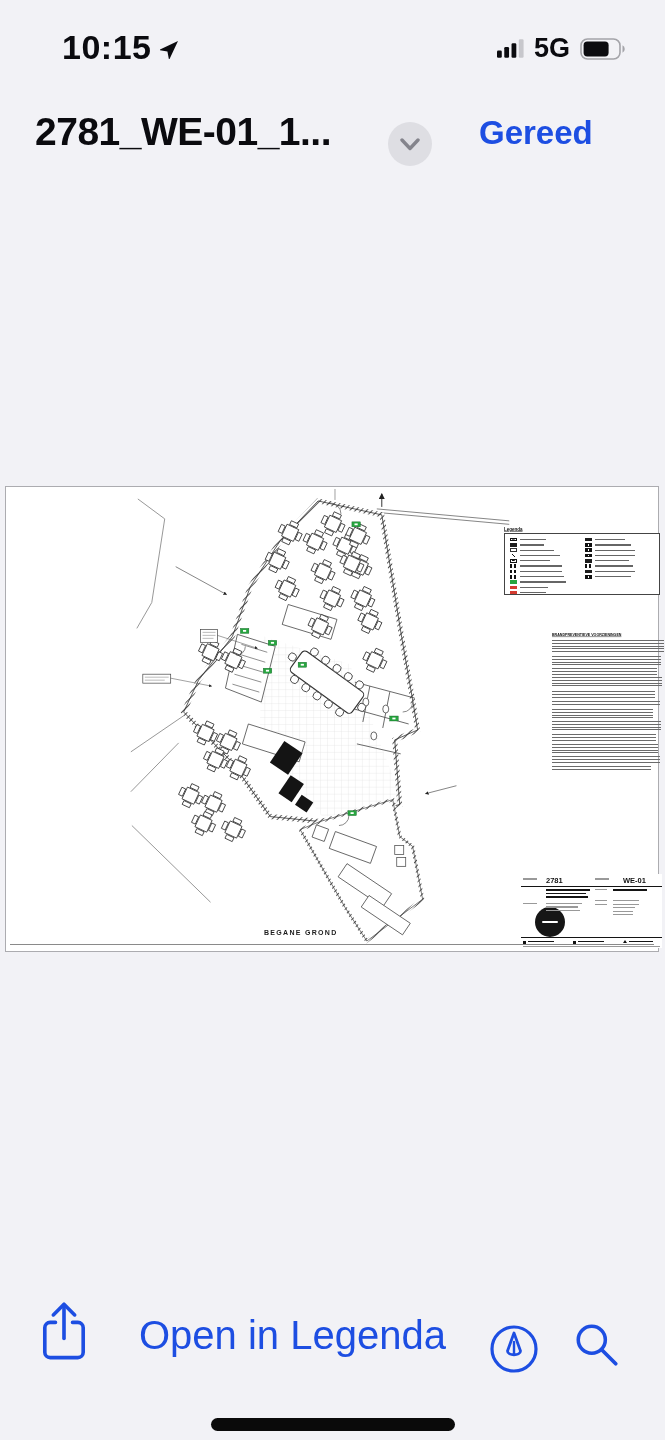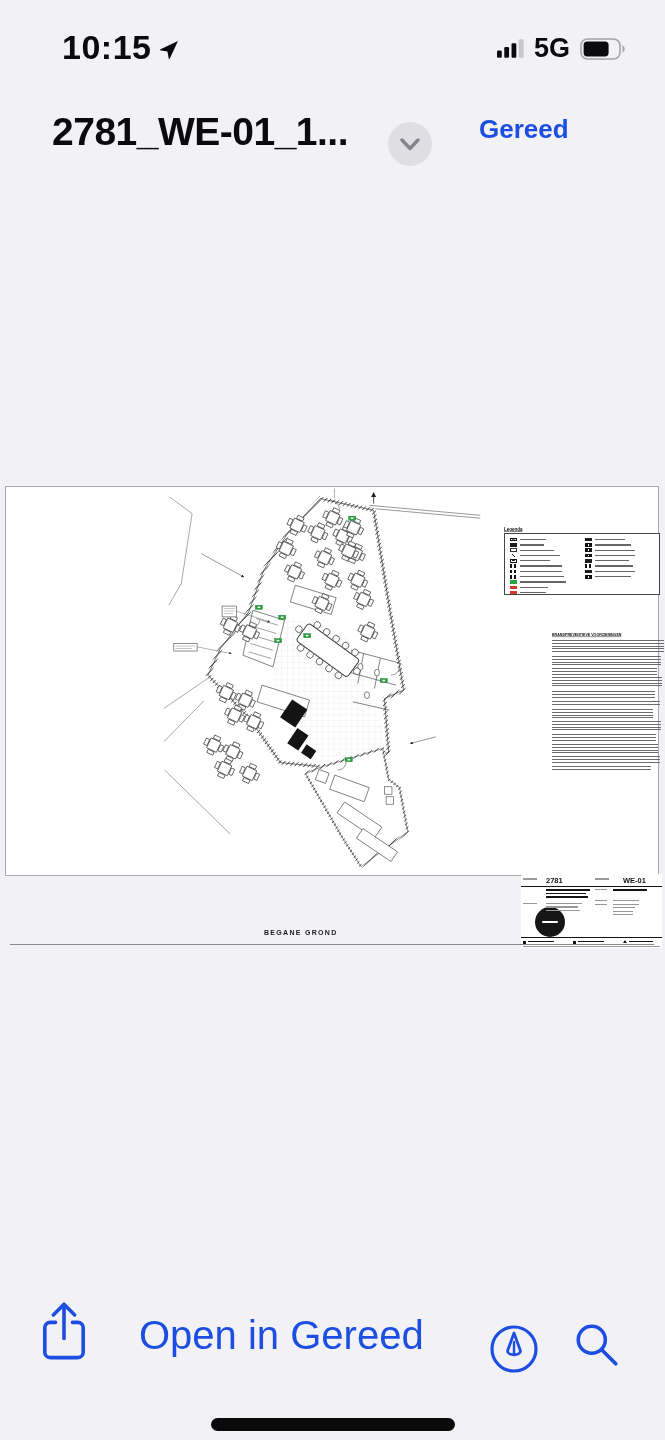--- a/index.html
+++ b/index.html
@@ -11,26 +11,26 @@
   body{
     position:relative;background:var(--bg);overflow:hidden;
     font-family:"Liberation Sans",sans-serif;color:var(--ink);
   }
   
   .status-left{position:absolute;top:28px;left:62px;display:flex;align-items:center;gap:9px;}
   .time{font-size:34px;font-weight:700;letter-spacing:.5px;}
   .status-right{position:absolute;top:33px;right:38px;display:flex;align-items:center;gap:10px;}
   .net{font-size:27px;font-weight:600;}
   
-  .nav-title{position:absolute;left:52px;top:110px;font-size:39px;font-weight:700;letter-spacing:-.5px;max-width:360px;white-space:nowrap;overflow:hidden;}
+  .nav-title{position:absolute;left:35px;top:110px;font-size:39px;font-weight:700;letter-spacing:-.5px;max-width:360px;white-space:nowrap;overflow:hidden;}
   .disclosure{position:absolute;left:388px;top:122px;width:44px;height:44px;border-radius:50%;
     background:#DEDEE3;display:flex;align-items:center;justify-content:center;border:none;}
-  .done{position:absolute;left:479px;top:114px;font-size:26px;font-weight:600;color:var(--accent);background:none;border:none;}
-  
-  .page{position:absolute;left:5px;top:486px;width:654px;height:390px;background:#fff;border:1px solid #ACACB0;}
+  .done{position:absolute;left:479px;top:114px;font-size:33px;font-weight:600;color:var(--accent);background:none;border:none;}
+  
+  .page{position:absolute;left:5px;top:486px;width:654px;height:466px;background:#fff;border:1px solid #ACACB0;}
   .plan{position:absolute;left:0;top:0;width:100%;height:100%;}
   .pageline{position:absolute;left:4px;right:4px;top:457px;height:1px;background:#8a8a8a;}
   .sheetlabel{position:absolute;left:258px;top:442px;font-size:7px;font-weight:700;letter-spacing:1.3px;color:#1c1c1c;}
   
   .legend{position:absolute;left:498px;top:40px;width:156px;}
   .legend-title{font-size:9px;font-weight:700;color:#111;transform:scale(.5);transform-origin:0 0;white-space:nowrap;text-decoration:underline;height:6px;}
   .legend-box{border:1px solid #444;background:#fff;height:62px;position:relative;}
   .lcol{position:absolute;top:3px;}
   .lcol.left{left:5px;} .lcol.right{left:80px;}
   .lrow{display:flex;align-items:center;gap:2.5px;height:5.3px;}
@@ -383,21 +383,21 @@
 
 <button class="toolbar-btn" style="left:38px;top:1300px">
   <svg width="52" height="64" viewBox="0 0 48 60">
     <g fill="none" stroke="var(--accent)" stroke-width="3.4" stroke-linecap="round" stroke-linejoin="round">
       <path d="M16,21 H11 a5,5 0 0 0 -5,5 v23 a5,5 0 0 0 5,5 h26 a5,5 0 0 0 5,-5 V26 a5,5 0 0 0 -5,-5 h-5"></path>
       <path d="M24,36 V5"></path>
       <path d="M14,14 L24,4 L34,14"></path>
     </g>
   </svg>
 </button>
-<button class="open-label">Open in Gereed</button>
+<button class="open-label">Open in Legenda</button>
 <button class="toolbar-btn" style="left:489px;top:1324px">
   <svg width="50" height="50" viewBox="0 0 50 50">
     <circle cx="25" cy="25" r="22" fill="none" stroke="var(--accent)" stroke-width="3.2"></circle>
     <path d="M25,9 L31.5,27 C31.5,32 18.5,32 18.5,27 Z" fill="none" stroke="var(--accent)" stroke-width="2.8" stroke-linejoin="round"></path>
     <path d="M25,18 V30" stroke="var(--accent)" stroke-width="2.4" stroke-linecap="round"></path>
   </svg>
 </button>
 <button class="toolbar-btn" style="left:572px;top:1320px">
   <svg width="50" height="50" viewBox="0 0 48 48">
     <circle cx="19" cy="19" r="13" fill="none" stroke="var(--accent)" stroke-width="3.4"></circle>

